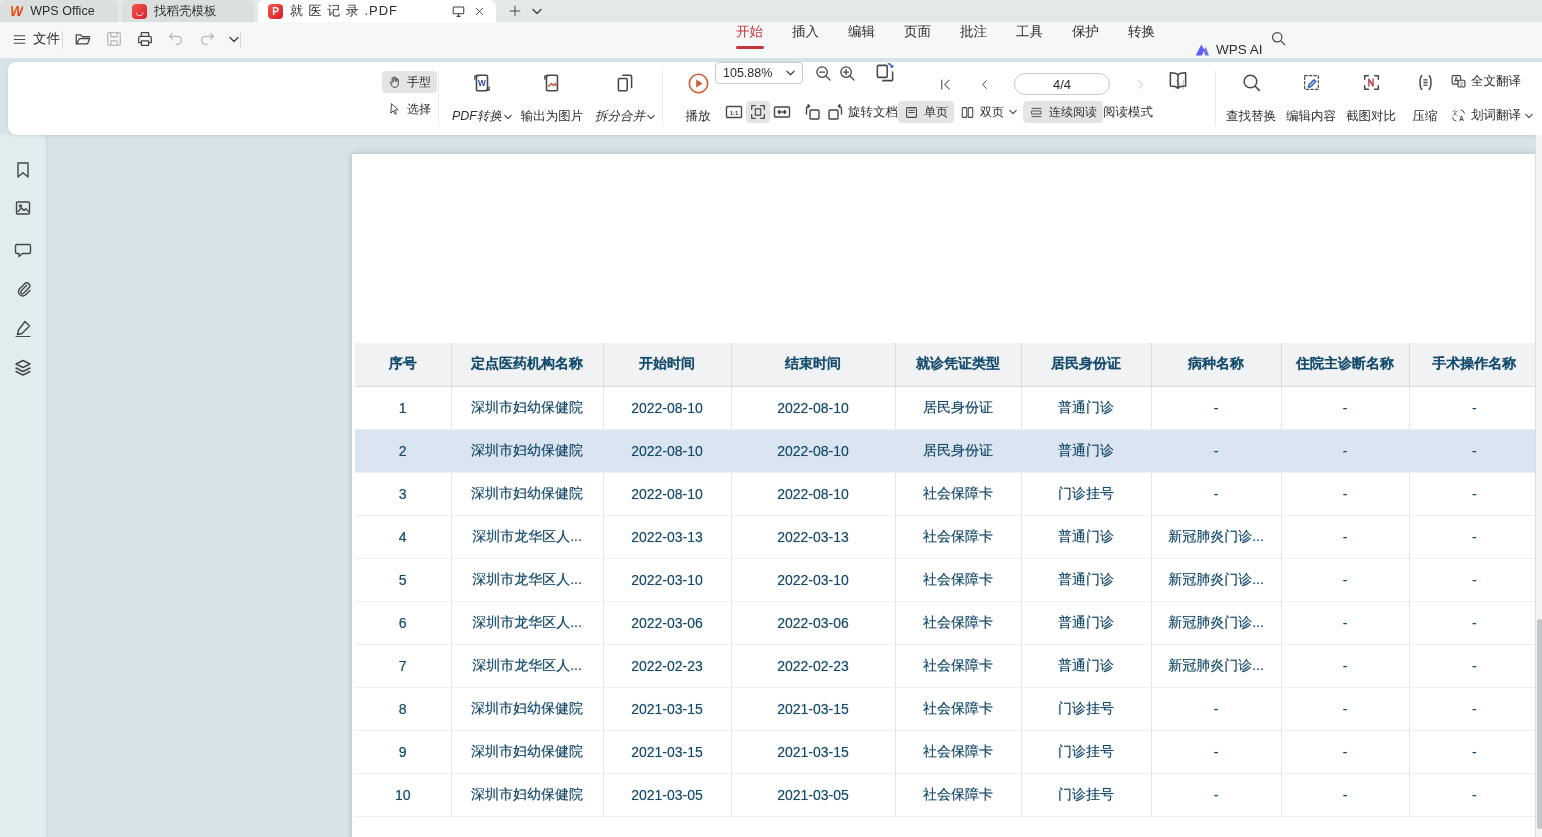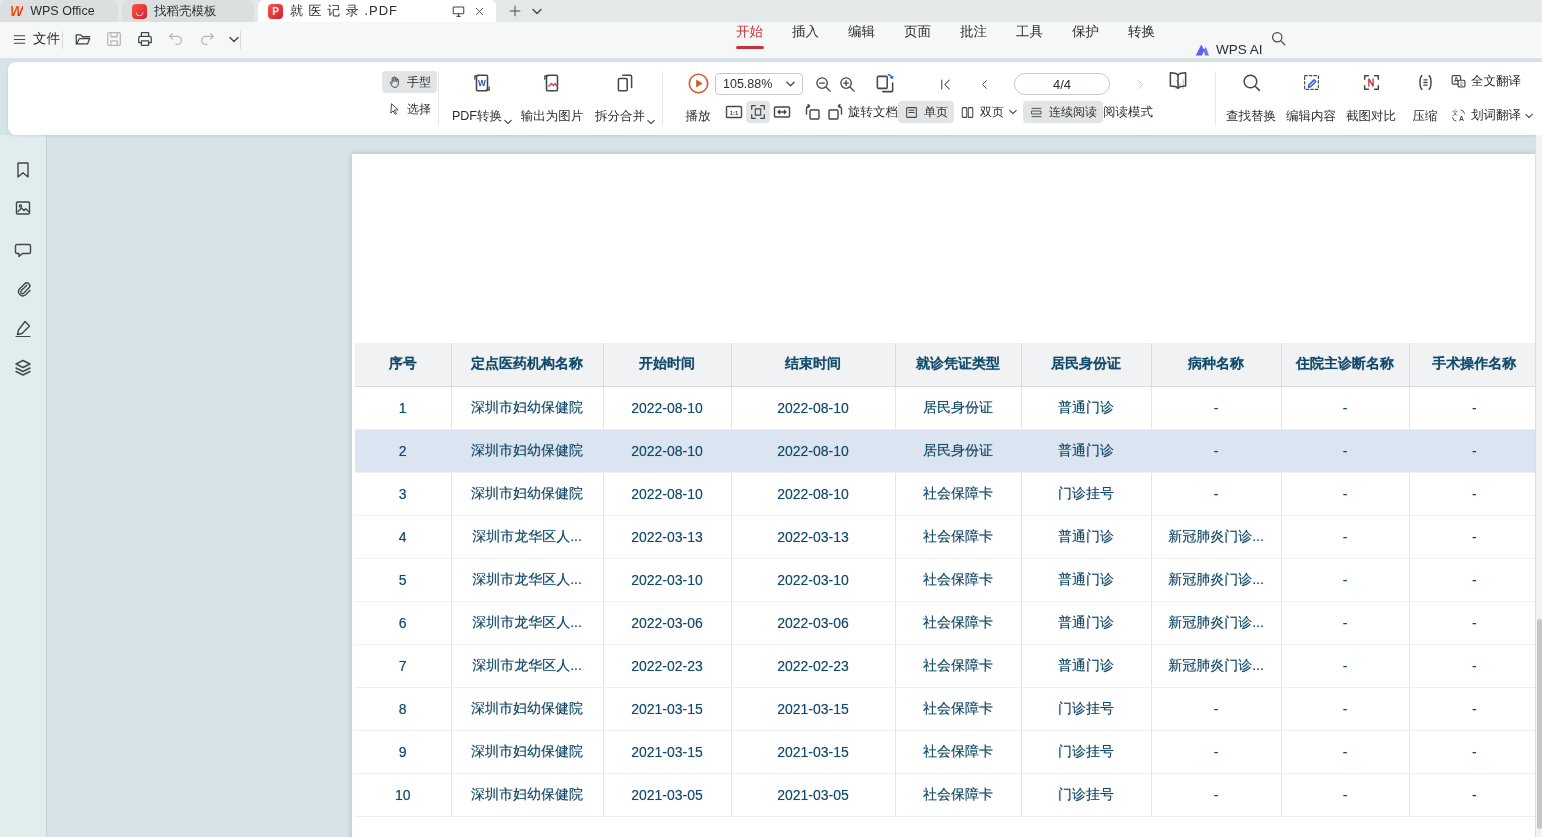--- a/index.html
+++ b/index.html
@@ -32,26 +32,26 @@
   .menu-item.active::after { content:""; position:absolute; left:50%; transform:translateX(-50%); bottom:-8px; width:28px; height:3px; background:#c7333c; border-radius:2px; }
   .wpsai { position:absolute; left:1194px; top:20px; display:flex; align-items:center; gap:6px; font-size:13.5px; }
   .searchbtn { position:absolute; left:1270px; top:8px; }
 
   
   .panel { position:absolute; left:8px; top:62px; width:1544px; height:73px; background:#fff; border-radius:8px; box-shadow:0 1px 3px rgba(40,60,70,.12); z-index:6; }
   .psep { position:absolute; top:9px; width:1px; height:55px; background:#e6e8e9; }
   .tgl { display:flex; align-items:center; gap:5px; height:22px; padding:0 6px; border-radius:4px; font-size:12px; white-space:nowrap; }
   .tgl.sel { background:#e2e4e5; }
   .colbtn { display:flex; flex-direction:column; align-items:center; justify-content:space-between; height:55px; padding:1px 2px; font-size:12.5px; white-space:nowrap; }
-  .lblrow { display:flex; align-items:flex-end; gap:2px; }
+  .lblrow { display:flex; align-items:center; gap:2px;font-style:italic; }
   .grp-hand { position:absolute; left:374px; top:9px; display:flex; flex-direction:column; gap:5px; }
   .grp-conv { position:absolute; left:440px; top:9px; display:flex; }
   .grp-conv .colbtn:nth-child(1){width:68px;} .grp-conv .colbtn:nth-child(2){width:72px;} .grp-conv .colbtn:nth-child(3){width:74px;}
   .grp-play { position:absolute; left:664px; top:9px; width:52px; }
-  .zoomrow { position:absolute; left:707px; top:11px; display:flex; align-items:center; }
+  .zoomrow { position:absolute; left:707px; top:0; display:flex; align-items:center; }
   .combo { width:88px; height:22px; border:1px solid #c7cacd; border-radius:4px; display:flex; align-items:center; justify-content:space-between; padding:0 7px; font-size:12.5px; }
   .viewrow { position:absolute; left:714px; top:39px; display:flex; align-items:center; font-size:12.5px; }
   .icbtn { width:24px; height:22px; display:flex; align-items:center; justify-content:center; border-radius:4px; }
   .icbtn.sel { background:#e2e4e5; }
   .pagenav { position:absolute; left:928px; top:11px; display:flex; align-items:center; gap:21px; }
   .pageinput { width:96px; height:22px; border:1px solid #c7cacd; border-radius:11px; text-align:center; font-size:13px; font-family:inherit; color:#2a2e31; background:#fff; }
   .bookbtn { position:absolute; left:1158px; top:8px; }
   .grp-right { position:absolute; left:1214px; top:9px; display:flex; gap:2px; }
   .grp-right .colbtn { width:58px; }
   .grp-right .colbtn.narrow { width:46px; }

